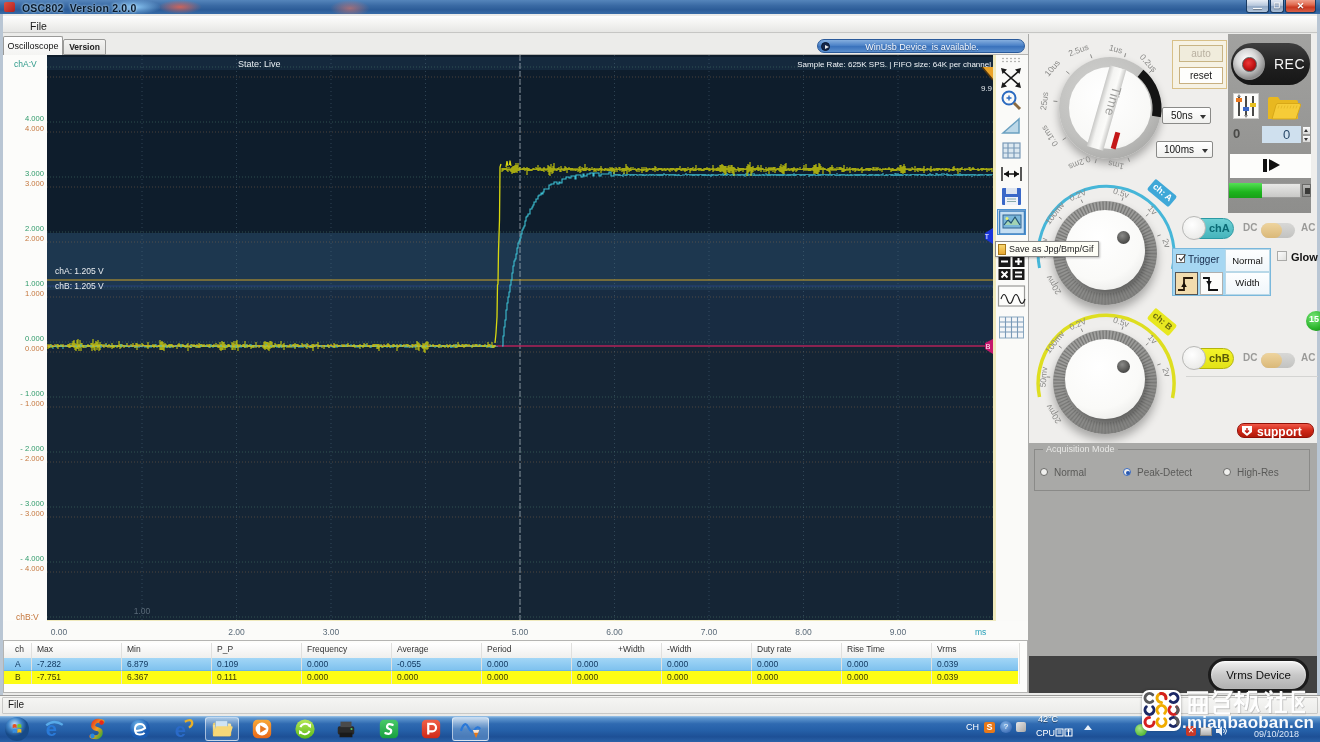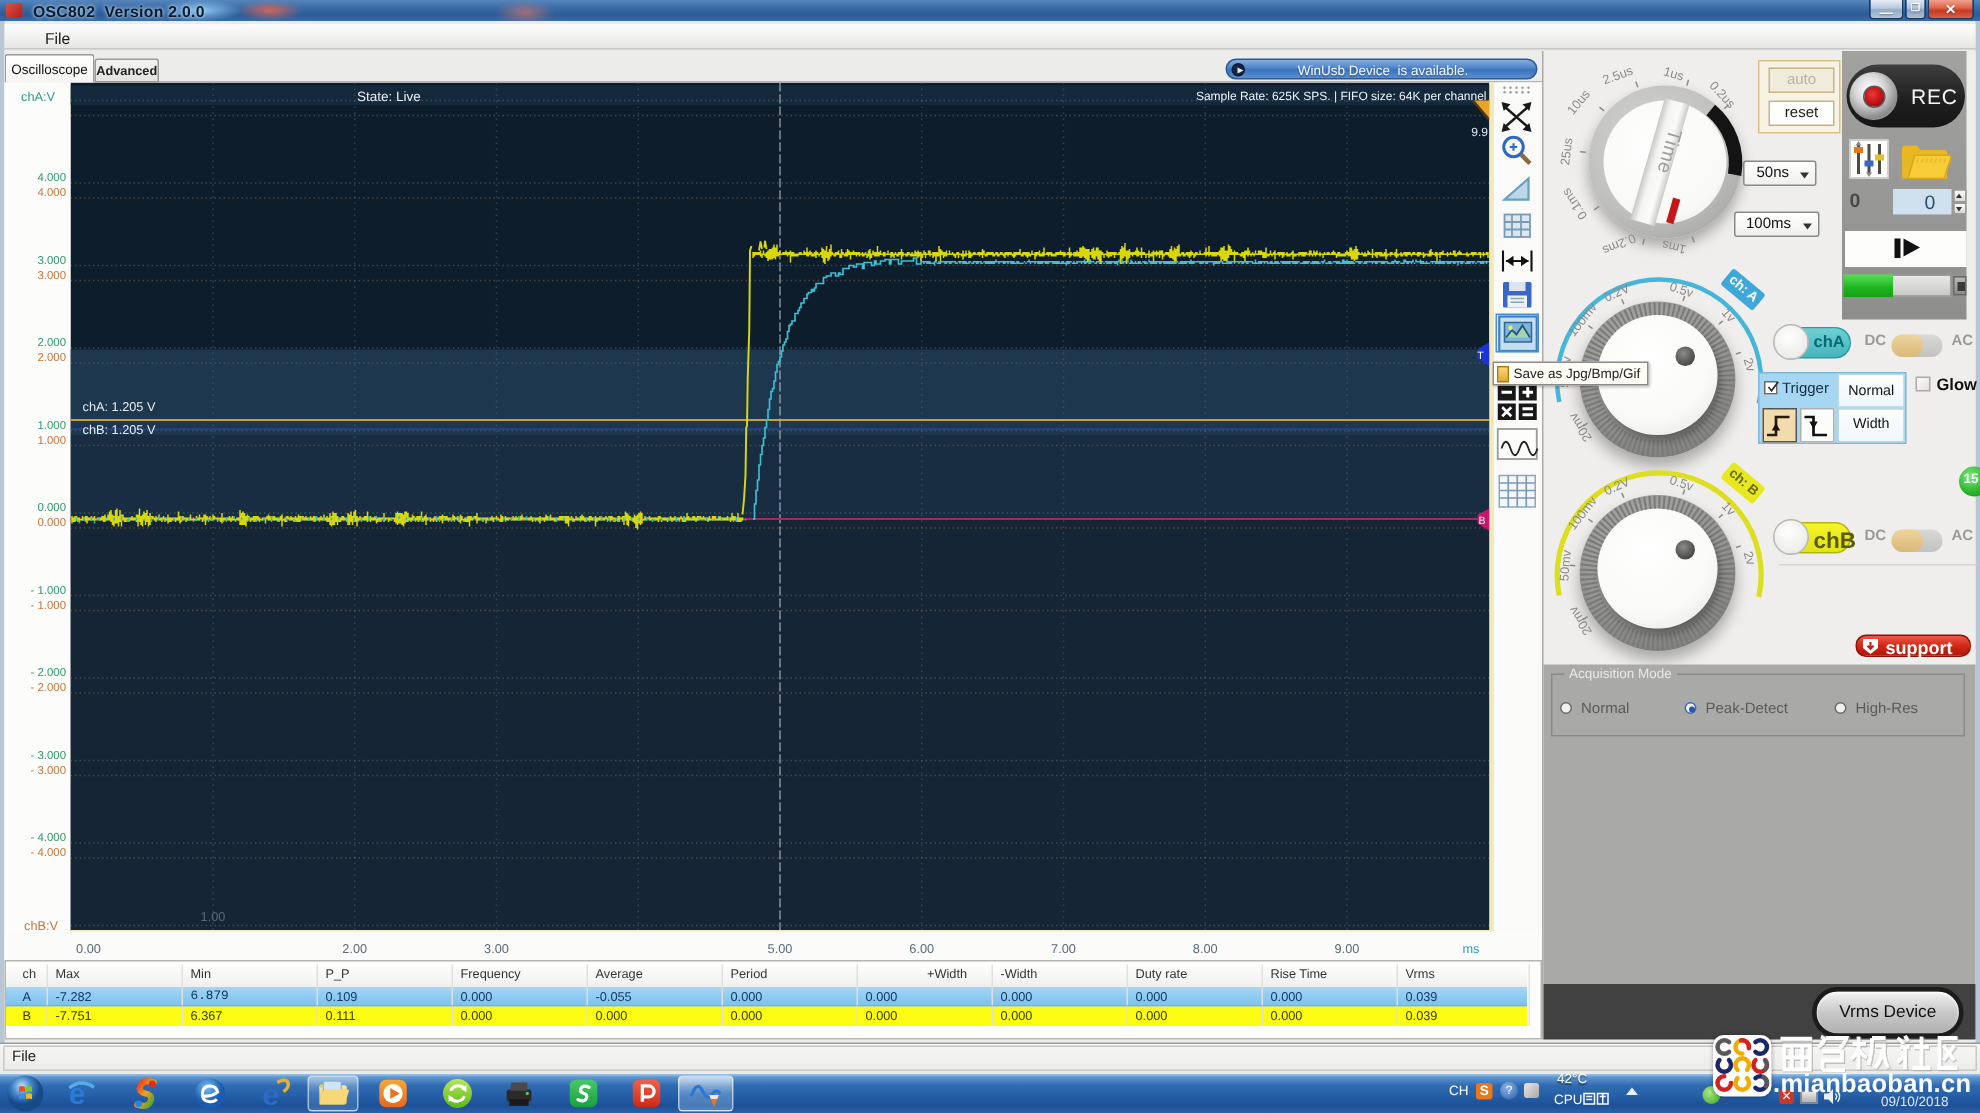--- a/index.html
+++ b/index.html
@@ -82,21 +82,21 @@
     <div class="wglyph" style="font-size:7px">❐</div>
   </div>
 <div id="btnclose" class="abs wbtn">
     <div class="wglyph">✕</div>
   </div>
 <div id="frame" class="abs"></div>
 <div id="menubar" class="abs"></div>
 <div id="menufile" class="abs">File</div>
 <div id="tabstrip" class="abs"></div>
 <div id="tab1" class="abs">Oscilloscope</div>
-<div id="tab2" class="abs">Advanced</div>
+<div id="tab2" class="abs">Version</div>
 <div id="usbpill" class="abs">
     <div class="dot"></div>
     <div id="usbtext">WinUsb Device&nbsp; is available.</div>
   </div>
 
 <div class="abs" style="left:64px;top:54px;width:964px;height:1px;background:#b4b4b2;"></div>
 <div id="leftpane" class="abs"></div>
 <div id="gutter" class="abs" style="left:3px;top:55px;"></div>
 <div class="abs" style="left:14px;top:59px;font-size:8.5px;color:#2e9a8a;">chA:V</div>
 <div class="abs" style="left:16px;top:612px;font-size:8.5px;color:#c4763c;">chB:V</div>
@@ -246,21 +246,21 @@
     <span class="mcell" style="left:483px;">Period</span>
     <span class="mcell" style="left:573px;margin-left:41px;">+Width</span>
     <span class="mcell" style="left:663px;">-Width</span>
     <span class="mcell" style="left:753px;">Duty rate</span>
     <span class="mcell" style="left:843px;">Rise Time</span>
     <span class="mcell" style="left:933px;">Vrms</span>
   </div>
 <div class="mrow abs" style="left:4px;top:658px;background:linear-gradient(180deg,#a2d6f6,#7cc0ee);color:#123a62;">
     <span class="mcell" style="left:11px;">A</span>
     <span class="mcell" style="left:33px;">-7.282</span>
-    <span class="mcell" style="left:123px;font-family:Liberation Mono, monospace;">6.879</span>
+    <span class="mcell" style="left:123px;">6.879</span>
     <span class="mcell" style="left:213px;">0.109</span>
     <span class="mcell" style="left:303px;">0.000</span>
     <span class="mcell" style="left:393px;text-align:right;">-0.055</span>
     <span class="mcell" style="left:483px;">0.000</span>
     <span class="mcell" style="left:573px;">0.000</span>
     <span class="mcell" style="left:663px;">0.000</span>
     <span class="mcell" style="left:753px;">0.000</span>
     <span class="mcell" style="left:843px;">0.000</span>
     <span class="mcell" style="left:933px;">0.039</span>
   </div>
@@ -451,21 +451,21 @@
       <path d="M21.7 31.1L18.9 29.0"></path>
       <path d="M42.6 14.8L41.2 11.6"></path>
       <path d="M82.0 12.7L83.1 9.4"></path>
       <path d="M105.9 28.2L108.5 25.9"></path>
       <path d="M117.3 48.0L120.6 46.9"></path>
       <path d="M18.4 94.1L15.4 96.0"></path>
     </g>
   </svg>
 
 <div class="abs" style="left:1183px;top:348px;width:51px;height:21px;border-radius:11px;background:linear-gradient(180deg,#f4f428,#e2e218);border:1.5px solid #b4b40c;"></div>
-<div class="abs" style="left:1209px;top:352px;font-size:15px;font-weight:bold;color:#5a5a08;">chB</div>
+<div class="abs" style="left:1209px;top:352px;font-size:11px;font-weight:bold;color:#5a5a08;">chB</div>
 <div class="abs" style="left:1182px;top:346px;width:24px;height:24px;border-radius:50%;background:radial-gradient(circle at 42% 35%,#ffffff,#ececea 70%,#d8d8d6);border:1px solid #b8b8b6;"></div>
 <div class="togglelab" style="left:1243px;top:352px;">DC</div>
 <div class="abs" style="left:1261px;top:353px;width:34px;height:15px;border-radius:8px;background:linear-gradient(180deg,#d8d8d6,#c2c2c0);"></div>
 <div class="abs" style="left:1261px;top:353px;width:21px;height:15px;border-radius:8px;background:linear-gradient(180deg,#eed49e,#dab878);"></div>
 <div class="togglelab" style="left:1301px;top:352px;">AC</div>
 <div class="abs" style="left:1186px;top:376px;width:132px;height:1px;background:#d4d4d2;"></div>
 
 <div class="abs" style="left:1306px;top:311px;width:20px;height:20px;border-radius:50%;background:radial-gradient(circle at 38% 32%,#7ae87a,#2ab42a 60%,#188018);"></div>
 <div class="abs" style="left:1309px;top:314px;font-size:9px;font-weight:bold;color:#fff;">15</div>
 

